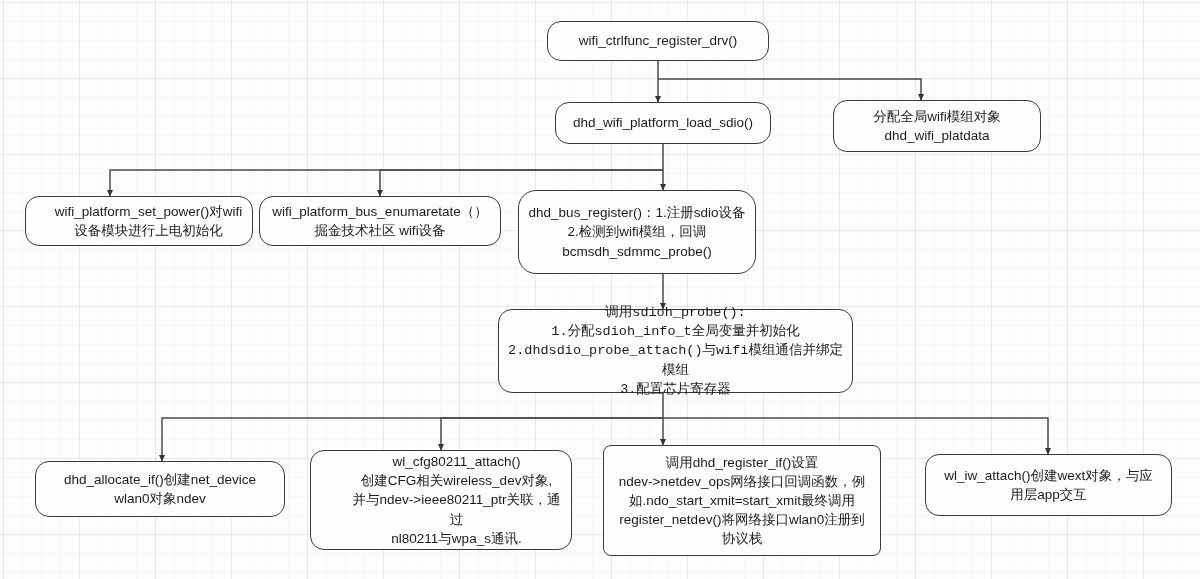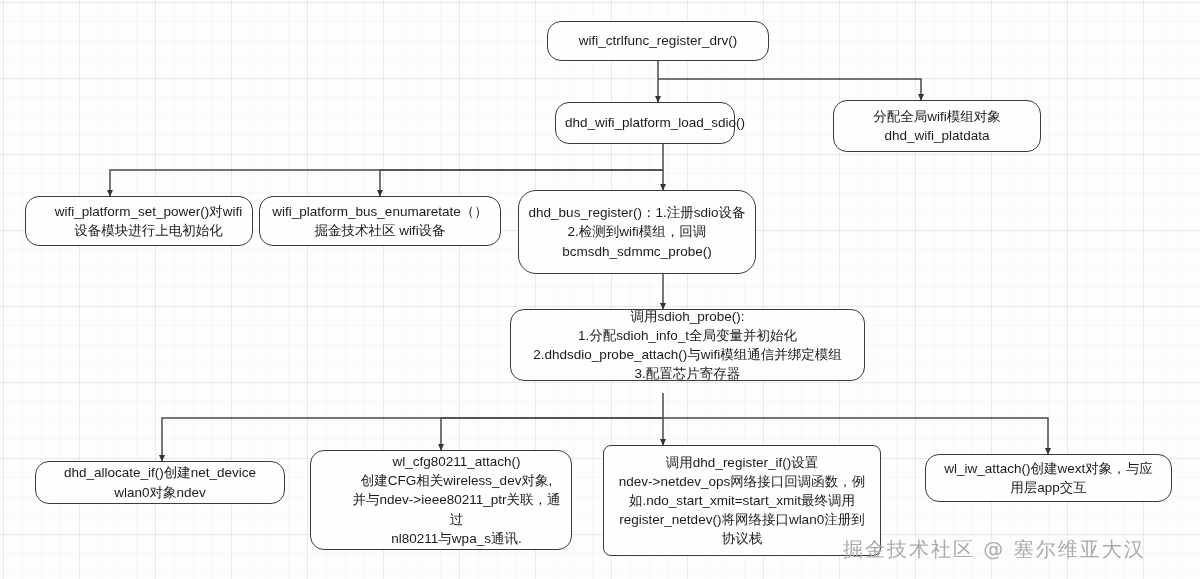--- a/index.html
+++ b/index.html
@@ -96,43 +96,42 @@
         <path d="M 663 274 L 663 309" marker-end="url(#arrow)"></path>
         <path d="M 663 393 L 663 418 L 162 418 L 162 461" marker-end="url(#arrow)"></path>
         <path d="M 663 418 L 441 418 L 441 450" marker-end="url(#arrow)"></path>
         <path d="M 663 418 L 663 445" marker-end="url(#arrow)"></path>
         <path d="M 663 418 L 1048 418 L 1048 454" marker-end="url(#arrow)"></path>
       </g>
   </svg>
 
   <div id="nodes-layer">
       <div class="node" style="left: 547px; top: 21px; width: 222px; height: 40px;"><span class="node-text">wifi_ctrlfunc_register_drv()</span></div>
-      <div class="node" style="left: 555px; top: 102px; width: 180px; height: 42px;"><span class="node-text">dhd_wifi_platform_load_sdio()</span></div>
+      <div class="node" style="left: 555px; top: 102px; width: 216px; height: 42px;"><span class="node-text">dhd_wifi_platform_load_sdio()</span></div>
       <div class="node" style="left: 833px; top: 100px; width: 208px; height: 52px;"><span class="node-text">分配全局wifi模组对象
 dhd_wifi_platdata</span></div>
       <div class="node" style="left: 25px; top: 196px; width: 228px; height: 50px; padding-left: 28px;"><span class="node-text">wifi_platform_set_power()对wifi
 设备模块进行上电初始化</span></div>
       <div class="node" style="left: 259px; top: 196px; width: 242px; height: 50px;"><span class="node-text">wifi_platform_bus_enumaretate（）
 掘金技术社区 wifi设备</span></div>
       <div class="node" style="left: 518px; top: 190px; width: 238px; height: 84px; border-radius: 18px;"><span class="node-text">dhd_bus_register()：1.注册sdio设备
 2.检测到wifi模组，回调
 bcmsdh_sdmmc_probe()</span></div>
-      <div class="node" style="left: 510px; top: 309px; width: 355px; height: 72px;"><span class="node-text">调用sdioh_probe():
+      <div class="node" style="left: 498px; top: 309px; width: 355px; height: 84px; font-family: Liberation Mono, monospace;"><span class="node-text">调用sdioh_probe():
 1.分配sdioh_info_t全局变量并初始化
 2.dhdsdio_probe_attach()与wifi模组通信并绑定模组
 3.配置芯片寄存器</span></div>
-      <div class="node" style="left: 35px; top: 461px; width: 250px; height: 43px;"><span class="node-text">dhd_allocate_if()创建net_device
+      <div class="node" style="left: 35px; top: 461px; width: 250px; height: 56px;"><span class="node-text">dhd_allocate_if()创建net_device
 wlan0对象ndev</span></div>
       <div class="node" style="left: 310px; top: 450px; width: 262px; height: 100px; padding-left: 40px;"><span class="node-text">wl_cfg80211_attach()
 创建CFG相关wireless_dev对象,
 并与ndev-&gt;ieee80211_ptr关联，通过
 nl80211与wpa_s通讯.</span></div>
       <div class="node" style="left: 603px; top: 445px; width: 278px; height: 111px; border-radius: 8px;"><span class="node-text">调用dhd_register_if()设置
 ndev-&gt;netdev_ops网络接口回调函数，例
 如.ndo_start_xmit=start_xmit最终调用
 register_netdev()将网络接口wlan0注册到
 协议栈</span></div>
-      <div class="node" style="left: 925px; top: 454px; width: 247px; height: 48px;"><span class="node-text">wl_iw_attach()创建wext对象，与应
+      <div class="node" style="left: 925px; top: 454px; width: 247px; height: 62px;"><span class="node-text">wl_iw_attach()创建wext对象，与应
 用层app交互</span></div>
     </div>
 
-  <div class="watermark">掘金技术社区 @ 塞尔维亚大汉</div>
 </div>
 
 </body></html>

